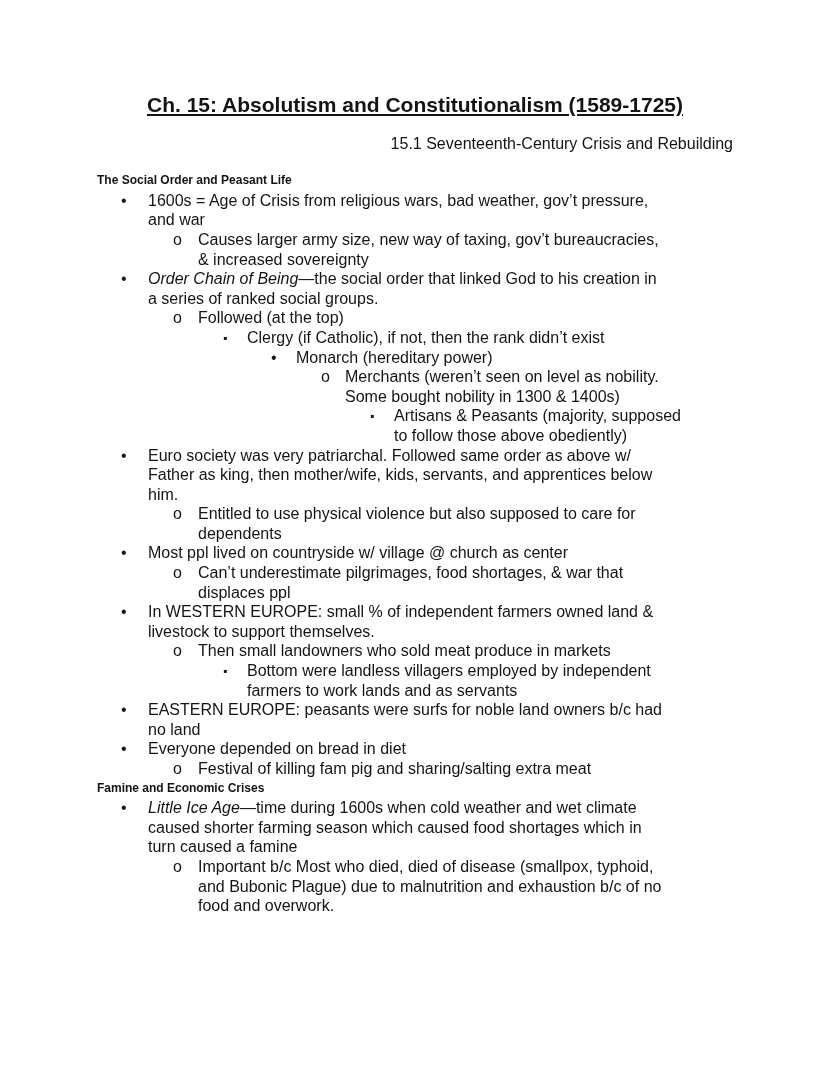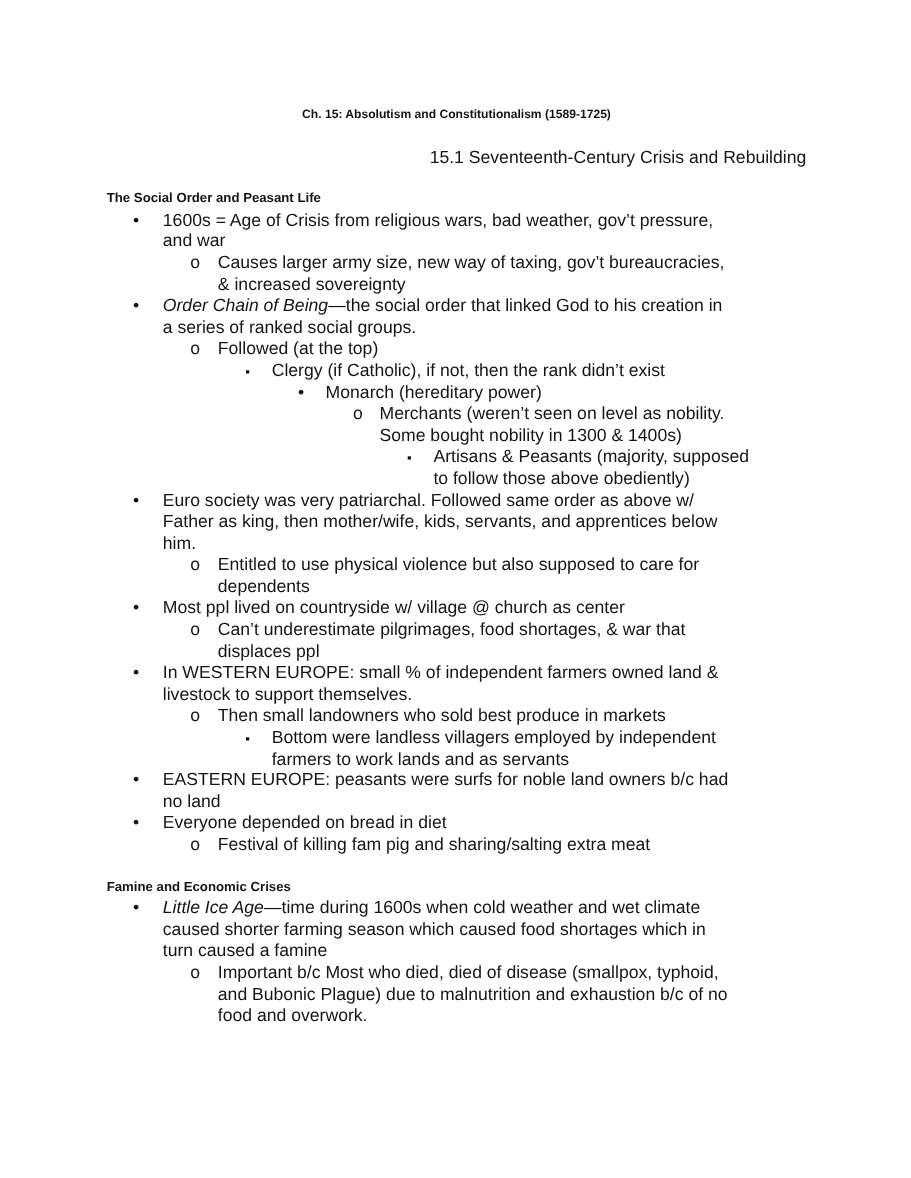--- a/index.html
+++ b/index.html
@@ -14,36 +14,36 @@
     box-sizing: border-box;
     background: #ffffff;
     padding: 95px 60px 0 97px;
     font-family: "Liberation Sans", sans-serif;
     font-size: 16px;
     line-height: 19.6px;
     color: #141414;
     overflow: hidden;
   }
   h1.doc-title {
-    font-size: 11px;
+    font-size: 21px;
     font-weight: 700;
     text-align: center;
     margin: 0 0 19px 0;
     
     margin-right: 35px;
+    text-decoration: underline;
   }
   h2.doc-subtitle {
     font-size: 16px;
     font-weight: 400;
     text-align: right;
     margin: 0 0 18px 0;
     margin-right: 35px;
   }
   section + section {
-    margin-top: 18px;
   }
   h3.sec-heading {
     font-size: 12px;
     font-weight: 700;
     margin: 0;
   }
   .li {
     position: relative;
   }
   .li .txt {
@@ -88,21 +88,21 @@
         <div class="li lvl1"><span class="marker">•</span><span class="txt">Euro society was very patriarchal. Followed same order as above w/
 Father as king, then mother/wife, kids, servants, and apprentices below
 him.</span></div>
         <div class="li lvl2"><span class="marker">o</span><span class="txt">Entitled to use physical violence but also supposed to care for
 dependents</span></div>
         <div class="li lvl1"><span class="marker">•</span><span class="txt">Most ppl lived on countryside w/ village @ church as center</span></div>
         <div class="li lvl2"><span class="marker">o</span><span class="txt">Can’t underestimate pilgrimages, food shortages, &amp; war that
 displaces ppl</span></div>
         <div class="li lvl1"><span class="marker">•</span><span class="txt">In WESTERN EUROPE: small % of independent farmers owned land &amp;
 livestock to support themselves.</span></div>
-        <div class="li lvl2"><span class="marker">o</span><span class="txt">Then small landowners who sold best produce in markets</span></div>
+        <div class="li lvl2"><span class="marker">o</span><span class="txt">Then small landowners who sold meat produce in markets</span></div>
         <div class="li lvl3"><span class="marker">▪</span><span class="txt">Bottom were landless villagers employed by independent
 farmers to work lands and as servants</span></div>
         <div class="li lvl1"><span class="marker">•</span><span class="txt">EASTERN EUROPE: peasants were surfs for noble land owners b/c had
 no land</span></div>
         <div class="li lvl1"><span class="marker">•</span><span class="txt">Everyone depended on bread in diet</span></div>
         <div class="li lvl2"><span class="marker">o</span><span class="txt">Festival of killing fam pig and sharing/salting extra meat</span></div>
       </section>
       <section>
         <h3 class="sec-heading">Famine and Economic Crises</h3>
         <div class="li lvl1"><span class="marker">•</span><span class="txt"><em class="term">Little Ice Age</em>—time during 1600s when cold weather and wet climate

